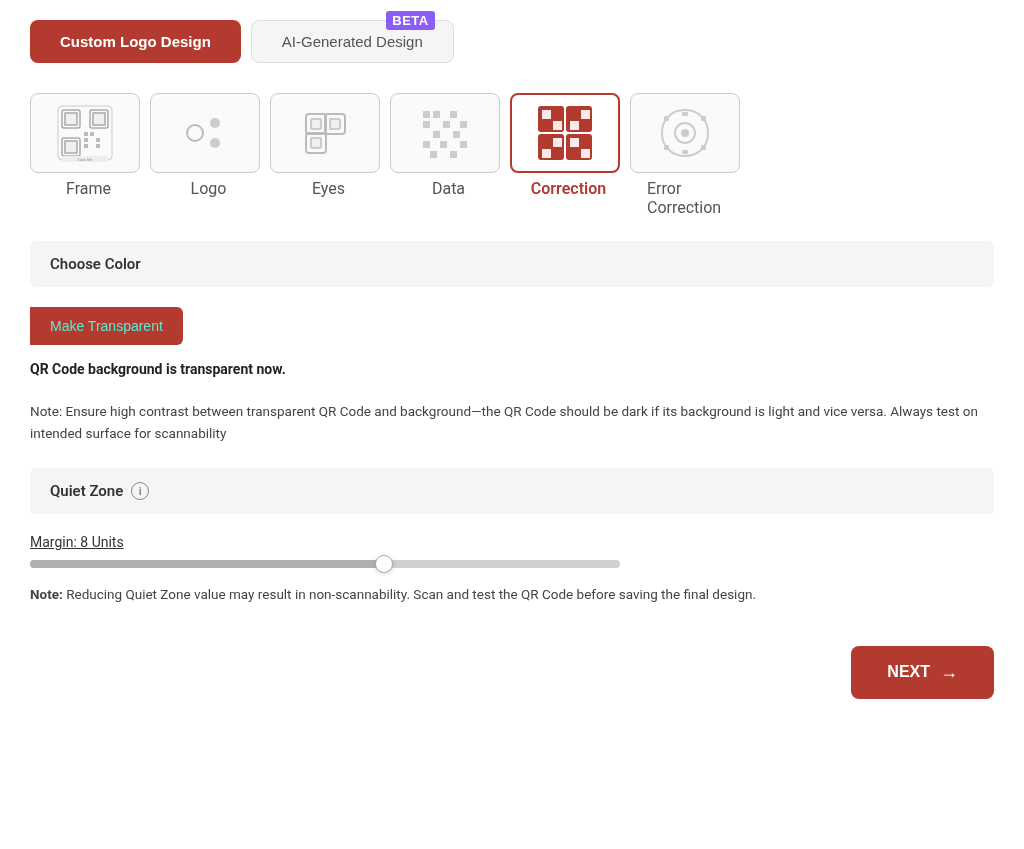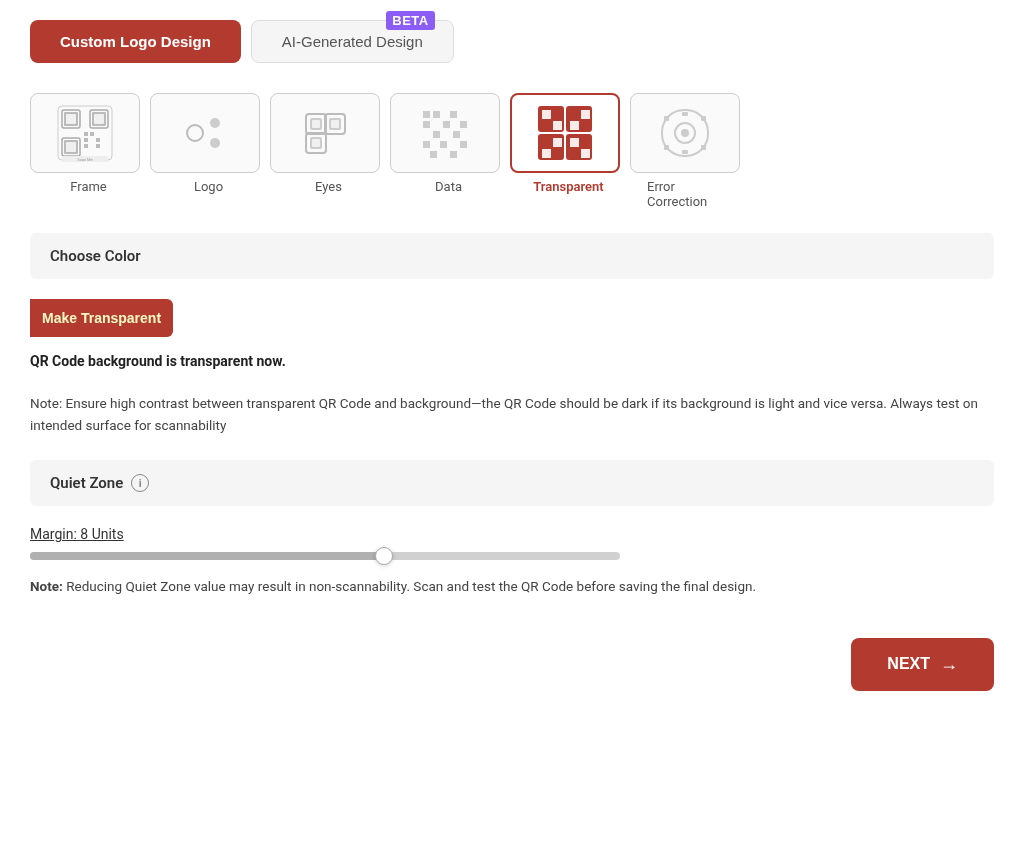--- a/index.html
+++ b/index.html
@@ -78,21 +78,21 @@
       display: flex;
       align-items: center;
       justify-content: center;
       overflow: hidden;
     }
     .step-icon.active {
       border: 2.5px solid #b33a2e;
       background: #fff;
     }
     .step-label {
-      font-size: 13px;
+      font-size: 16px;
       color: #555;
       text-align: center;
       padding-left: 7px;
     }
     .step-label.active {
       color: #b33a2e;
       font-weight: 600;
     }
     
     .section-panel {
@@ -135,24 +135,24 @@
       background: #fff;
       padding: 11px 28px;
       font-size: 14px;
       font-weight: 600;
       border-radius: 6px 0 0 6px;
       cursor: pointer;
     }
     .btn-make-transparent {
       border: none;
       background: #b33a2e;
-      color: #fef9c3;
-      padding: 11px 12px;
+      color: #5eead4;
+      padding: 11px 20px;
       font-size: 14px;
-      font-weight: 700;
+      font-weight: 400;
       border-radius: 0 6px 6px 0;
       cursor: pointer;
     }
     .transparent-notice {
       font-size: 14px;
       font-weight: 700;
       color: #222;
       margin-bottom: 24px;
     }
     .note-text {
@@ -334,21 +334,21 @@
           <rect x="19" y="36" width="9" height="9" fill="#fff" opacity="0.9"></rect>
           <rect x="8" y="47" width="9" height="9" fill="#fff" opacity="0.9"></rect>
           <rect x="19" y="47" width="9" height="9" fill="#b33a2e" opacity="0.6"></rect>
           <rect x="32" y="32" width="26" height="26" rx="3" fill="#b33a2e"></rect>
           <rect x="36" y="36" width="9" height="9" fill="#fff" opacity="0.9"></rect>
           <rect x="47" y="36" width="9" height="9" fill="#b33a2e" opacity="0.6"></rect>
           <rect x="36" y="47" width="9" height="9" fill="#b33a2e" opacity="0.6"></rect>
           <rect x="47" y="47" width="9" height="9" fill="#fff" opacity="0.9"></rect>
         </svg>
       </div>
-      <span class="step-label active">Transparent</span>
+      <span class="step-label active">Correction</span>
     </div>
 
     <div class="step-item">
       <div class="step-icon">
         <svg width="62" height="62" viewBox="0 0 62 62">
           <rect x="8" y="8" width="46" height="46" rx="22" fill="none" stroke="#ccc" stroke-width="2"></rect>
           <circle cx="31" cy="31" r="10" fill="none" stroke="#ccc" stroke-width="2"></circle>
           <circle cx="31" cy="31" r="4" fill="#ccc"></circle>
 
           <rect x="10" y="14" width="5" height="5" rx="1" fill="#ccc"></rect>

